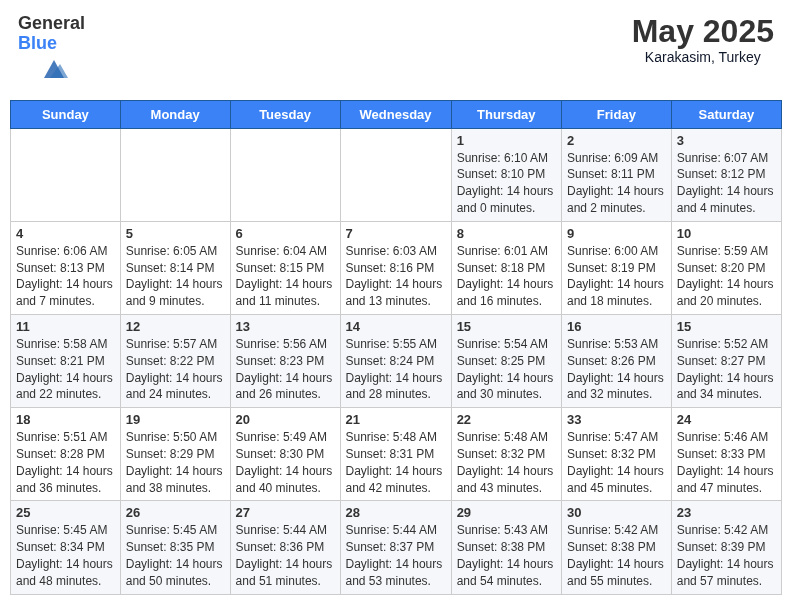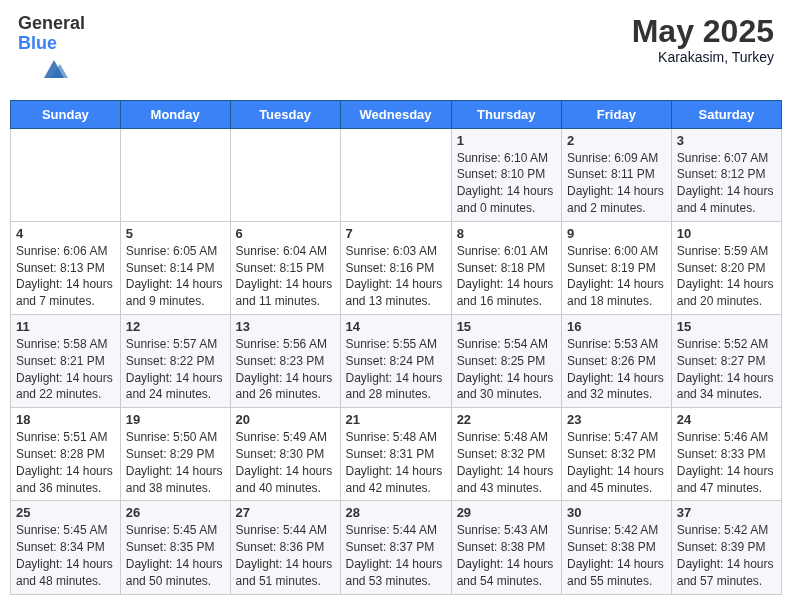--- a/index.html
+++ b/index.html
@@ -21,21 +21,21 @@
       display: flex;
       align-items: center;
       flex-direction: column;
     }
     .logo-text {
       display: flex;
       flex-direction: column;
       line-height: 1.1;
     }
     .title-block {
-      text-align: right;
+      text-align: center;
     }
     .month-title {
       font-size: 32px;
       font-weight: bold;
       color: #333;
       line-height: 1.1;
     }
     .subtitle {
       font-size: 14px;
       color: #0f172a;
@@ -212,21 +212,21 @@
         </td>
         <td>
           <span class="day-number">21</span>
           <div class="day-info">Sunrise: 5:48 AM<br>Sunset: 8:31 PM<br>Daylight: 14 hours and 42 minutes.</div>
         </td>
         <td>
           <span class="day-number">22</span>
           <div class="day-info">Sunrise: 5:48 AM<br>Sunset: 8:32 PM<br>Daylight: 14 hours and 43 minutes.</div>
         </td>
         <td>
-          <span class="day-number">23</span>
+          <span class="day-number">33</span>
           <div class="day-info">Sunrise: 5:47 AM<br>Sunset: 8:32 PM<br>Daylight: 14 hours and 45 minutes.</div>
         </td>
         <td>
           <span class="day-number">24</span>
           <div class="day-info">Sunrise: 5:46 AM<br>Sunset: 8:33 PM<br>Daylight: 14 hours and 47 minutes.</div>
         </td>
       </tr>
       <tr>
         <td>
           <span class="day-number">25</span>
@@ -246,18 +246,18 @@
         </td>
         <td>
           <span class="day-number">29</span>
           <div class="day-info">Sunrise: 5:43 AM<br>Sunset: 8:38 PM<br>Daylight: 14 hours and 54 minutes.</div>
         </td>
         <td>
           <span class="day-number">30</span>
           <div class="day-info">Sunrise: 5:42 AM<br>Sunset: 8:38 PM<br>Daylight: 14 hours and 55 minutes.</div>
         </td>
         <td>
-          <span class="day-number">37</span>
+          <span class="day-number">23</span>
           <div class="day-info">Sunrise: 5:42 AM<br>Sunset: 8:39 PM<br>Daylight: 14 hours and 57 minutes.</div>
         </td>
       </tr>
     </tbody>
 </table>
 
 </body></html>

